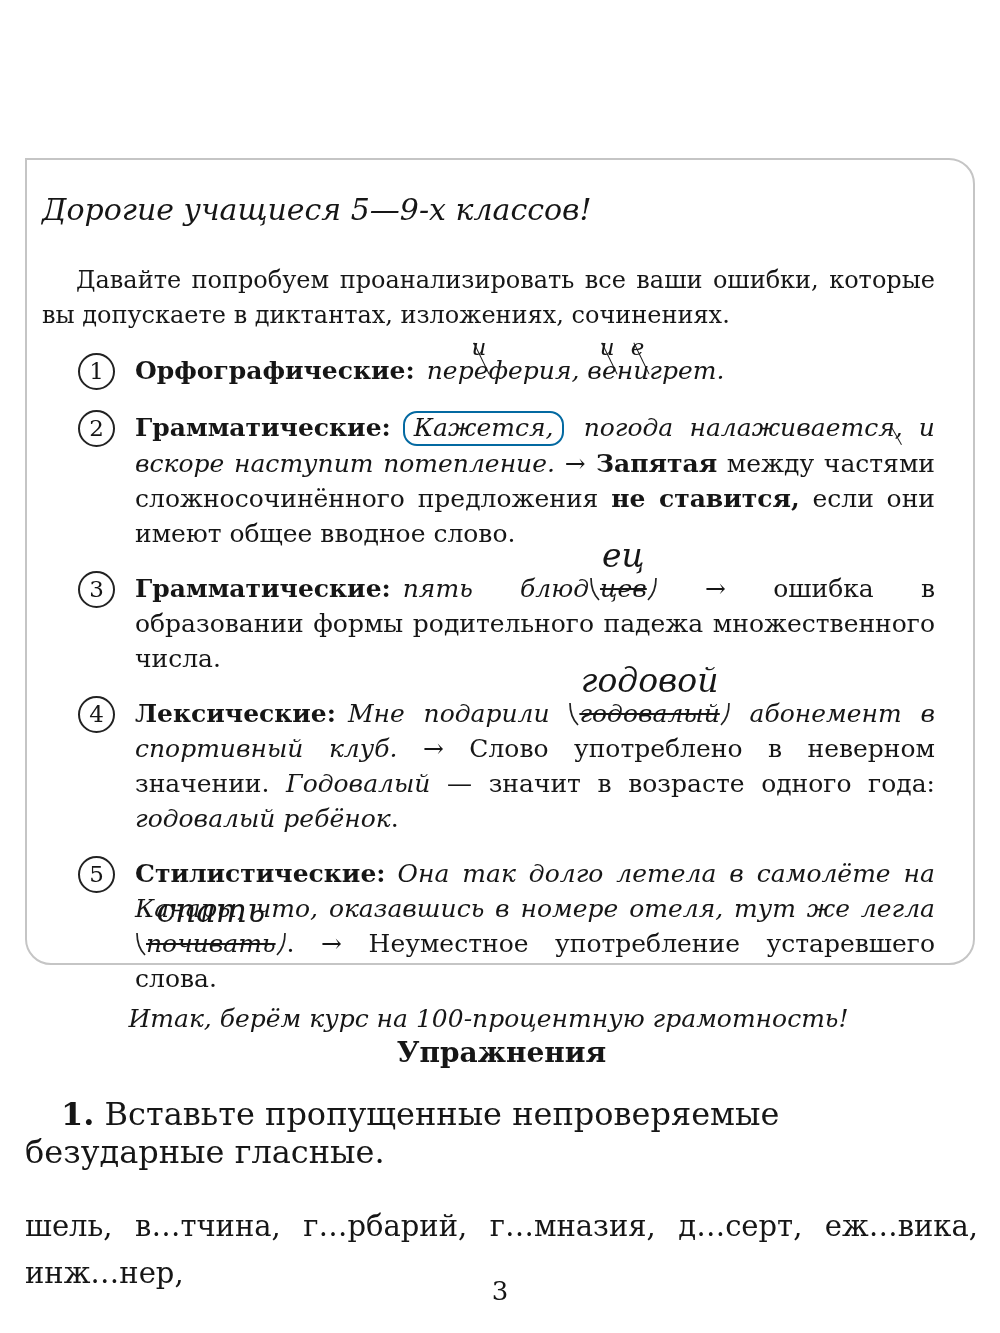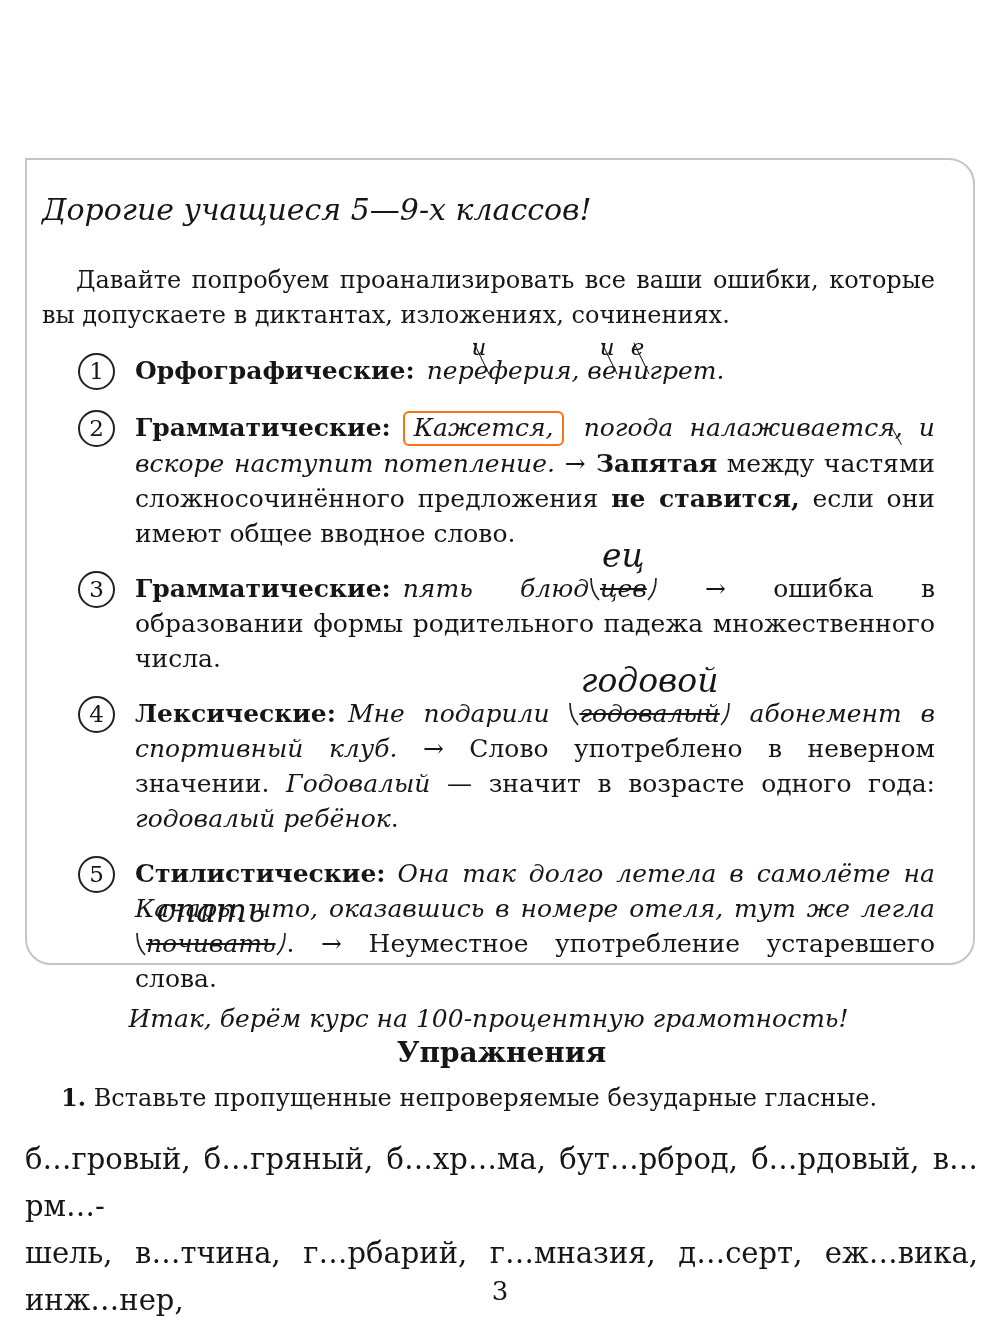--- a/index.html
+++ b/index.html
@@ -23,21 +23,21 @@
     flex:0 0 auto; width:37px; height:37px; box-sizing:border-box;
     border:2px solid #222; border-radius:50%;
     margin:0 20px 0 36px; text-align:center; line-height:33px; font-size:23px;
   }
   .item-body { flex:1 1 auto; font-size:25px; line-height:35px; text-align:justify; }
   .lbl { font-weight:bold; margin-right:12px; }
   .it { font-style:italic;margin-top:15px; }
   .arrow { font-style:normal; }
   .boxed-word {
     display:inline-block; font-style:italic;
-    border:2px solid #f97316; border-radius:6px;
+    border:2px solid #0369a1; border-radius:14px;
     padding:0 9px 2px 9px; margin-right:3px; line-height:29px;
   }
   
   .slash-fix { position:relative; display:inline-block; font-style:italic; }
   .slash-fix::after {
     content:""; position:absolute; left:48%; top:-0.5em; height:1.4em;
     border-left:1.8px solid #1d1d1d; transform:rotate(-26deg);
   }
   .slash-fix .above {
     position:absolute; left:-15%; bottom:1.0em; font-size:0.92em;
@@ -56,21 +56,21 @@
   }
   .fix-block .ins {
     position:absolute; left:50%; transform:translateX(-50%); bottom:1.0em;
     font-style:italic; white-space:nowrap; font-size:33px;
   }
   .arc { vertical-align:-4px; }
   .box-footer { margin-top:8px; text-align:center; font-style:italic; font-size:25px; }
   
   .exercises { position:absolute; left:25px; top:1012px; width:953px; }
   .ex-heading { text-align:center; font-weight:bold; font-size:28px;margin-top:24px; }
-  .task { margin-top:14px; font-size:24px; text-indent:36px; }
+  .task { margin-top:26px; font-size:32px; text-indent:36px; }
   .task .num { font-weight:bold; }
   .words { margin-top:24px; font-size:29px; line-height:47px; }
   .words .wline { text-align:justify; text-align-last:justify; }
   .words .wline.first { text-indent:33px; }
   .page-num { position:absolute; left:0; right:0; top:1276px; text-align:center; font-size:26px; }
 </style>
 </head>
 <body>
 
 <div class="page">
@@ -127,19 +127,18 @@
       </div>
     </div>
 
     <div class="box-footer">Итак, берём курс на 100-процентную грамотность!</div>
   </div>
 
   <div class="exercises">
     <div class="ex-heading">Упражнения</div>
     <p class="task"><span class="num">1.</span><span> Вставьте пропущенные непроверяемые безударные гласные.</span></p>
     <div class="words">
-      <div class="wline">б…гровый, б…гряный, б…хр…ма, бут…рброд, б…рдовый, в…рм…-</div>
       <div class="wline">шель, в…тчина, г…рбарий, г…мназия, д…серт, еж…вика, инж…нер,</div>
     </div>
   </div>
 
   <div class="page-num">3</div>
 </div>
 
 </body></html>

